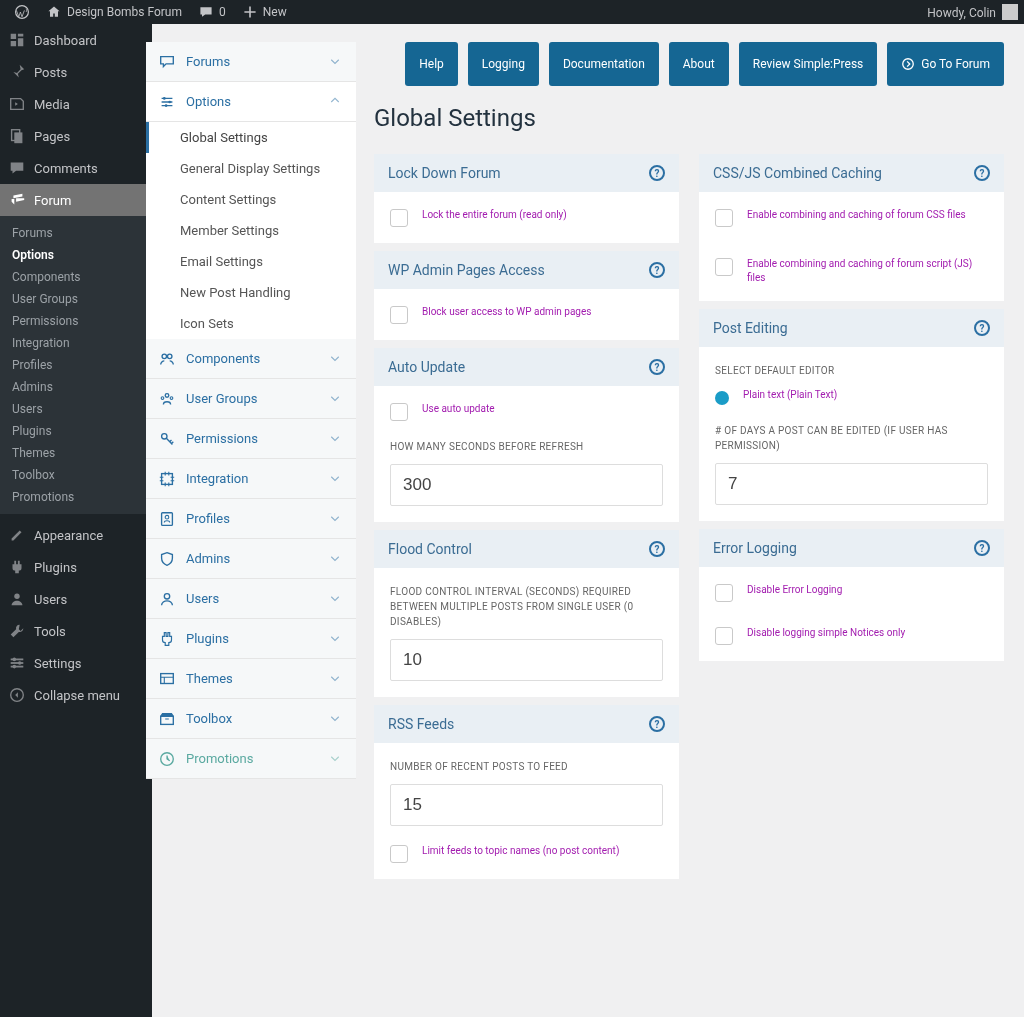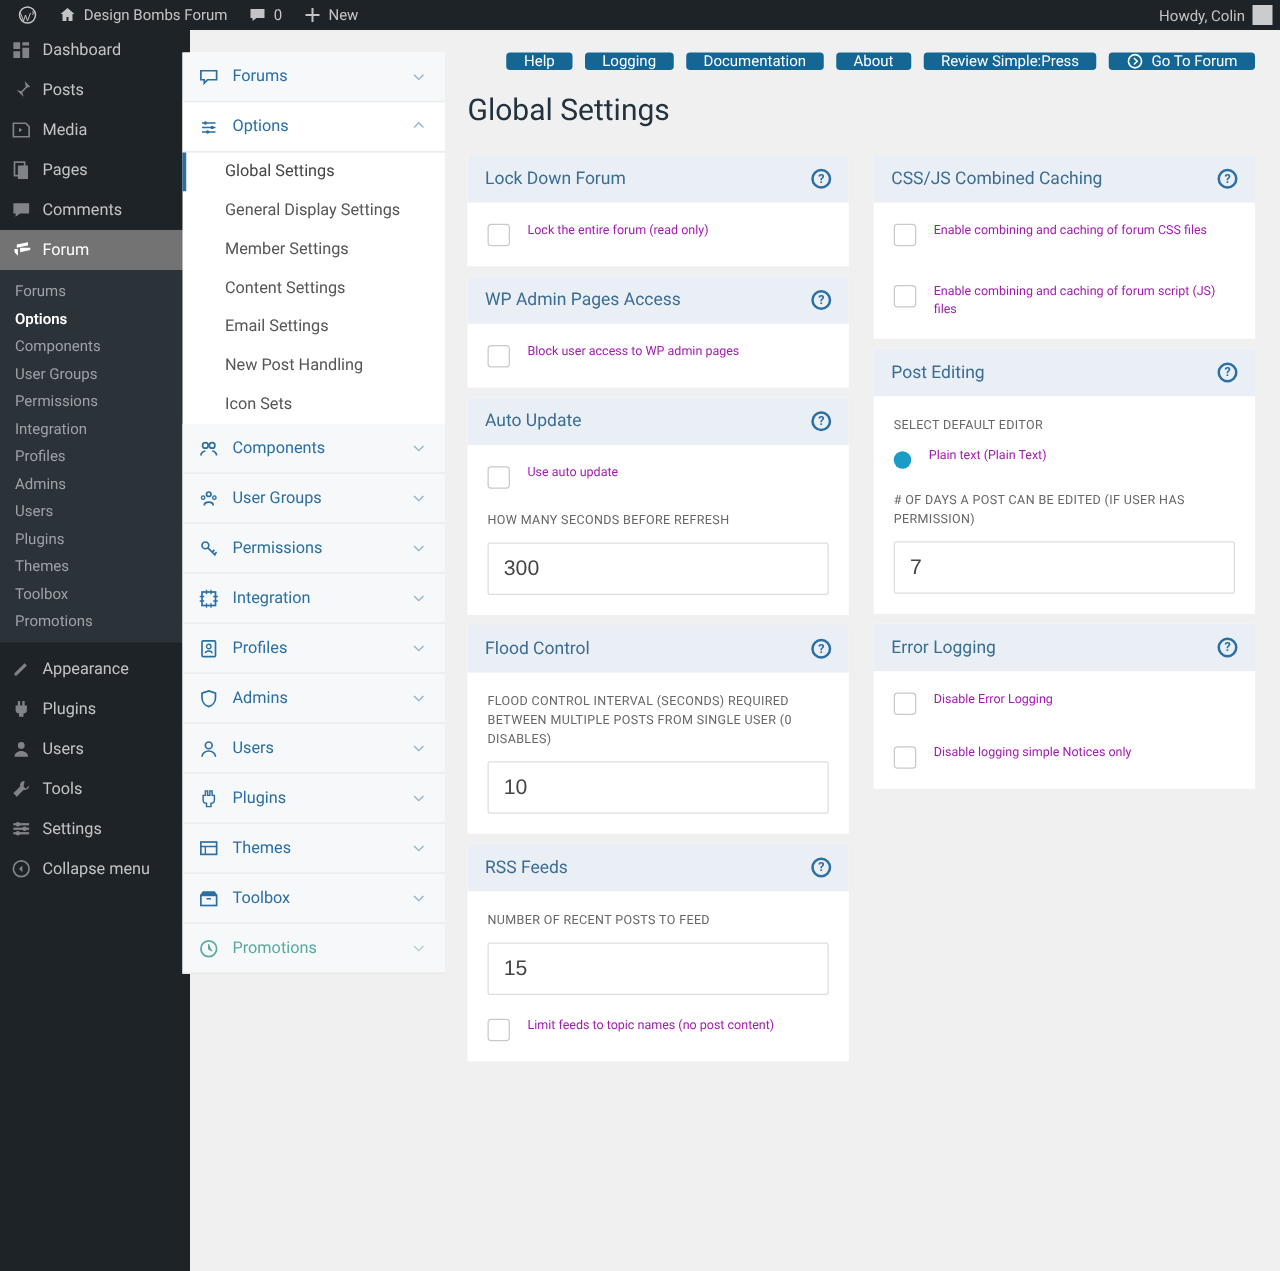--- a/index.html
+++ b/index.html
@@ -26,21 +26,21 @@
 .sp-panel{position:absolute;left:18px;top:18px;width:210px;background:#fff}
 .sp-acc-head{display:flex;align-items:center;gap:10px;height:40px;padding:0 12px;border-bottom:1px solid #e5e5e5;color:#2b6fa3;cursor:pointer;background:#f6f8f9}
 .sp-acc-head.open{background:#fff}
 .sp-acc-head svg{width:18px;height:18px;flex:0 0 18px}
 .sp-acc-head .chev{margin-left:auto;width:12px;height:12px;opacity:.5}
 .sp-acc-body{list-style:none;padding:0}
 .sp-acc-body li{padding:8px 12px 8px 34px;color:#555;font-size:13px;cursor:pointer}
 .sp-acc-body li.active{border-left:3px solid #2b6fa3;padding-left:31px;color:#444}
 .main{margin-left:246px;padding:18px 20px 40px 0}
 .topbtns{display:flex;justify-content:flex-end;gap:10px;margin-bottom:18px}
-.topbtn{background:#156693;color:#fff;font-size:12px;padding:0 14px;border-radius:3px;display:flex;align-items:center;gap:6px;cursor:pointer}
+.topbtn{background:#156693;color:#fff;font-size:12px;padding:15px 14px;border-radius:3px;display:flex;align-items:center;gap:6px;cursor:pointer}
 .topbtn svg{width:14px;height:14px}
 h1.page-title{font-size:24px;font-weight:400;color:#23323f;margin-bottom:22px}
 .cols{display:flex;gap:20px;align-items:flex-start}
 .col{flex:1;display:flex;flex-direction:column;gap:8px}
 .card{background:#fff}
 .card-head{background:#e9eff4;padding:11px 14px;display:flex;align-items:center;color:#3b6c93;font-size:14px}
 .card-head .help{margin-left:auto;width:16px;height:16px;border:2px solid #2b6fa3;border-radius:50%;display:flex;align-items:center;justify-content:center;font-size:10px;font-weight:700;color:#2b6fa3}
 .card-body{padding:16px}
 .chk-row{display:flex;align-items:flex-start;gap:14px;margin-bottom:14px}
 .chk-row:last-child{margin-bottom:0}
@@ -207,22 +207,22 @@
           <circle cx="9" cy="14" r="1.5"></circle>
         </svg>
         <span>Options</span>
         <svg class="chev" viewBox="0 0 16 16">
           <path d="M3 8l5-5 5 5" fill="none" stroke="currentColor" stroke-width="1.5"></path>
         </svg>
       </div>
       <ul class="sp-acc-body">
         <li class="active">Global Settings</li>
         <li>General Display Settings</li>
+        <li>Content Settings</li>
         <li>Member Settings</li>
-        <li>Content Settings</li>
         <li>Email Settings</li>
         <li>New Post Handling</li>
         <li>Icon Sets</li>
       </ul>
       <div class="sp-acc-head">
         <svg viewBox="0 0 20 20" fill="currentColor">
           <circle cx="7" cy="7" r="2.5" fill="none" stroke="currentColor" stroke-width="1.5"></circle>
           <circle cx="13" cy="7" r="2.5" fill="none" stroke="currentColor" stroke-width="1.5"></circle>
           <path d="M3 16c0-2 2-4 4-4M17 16c0-2-2-4-4-4" fill="none" stroke="currentColor" stroke-width="1.5"></path>
         </svg>

